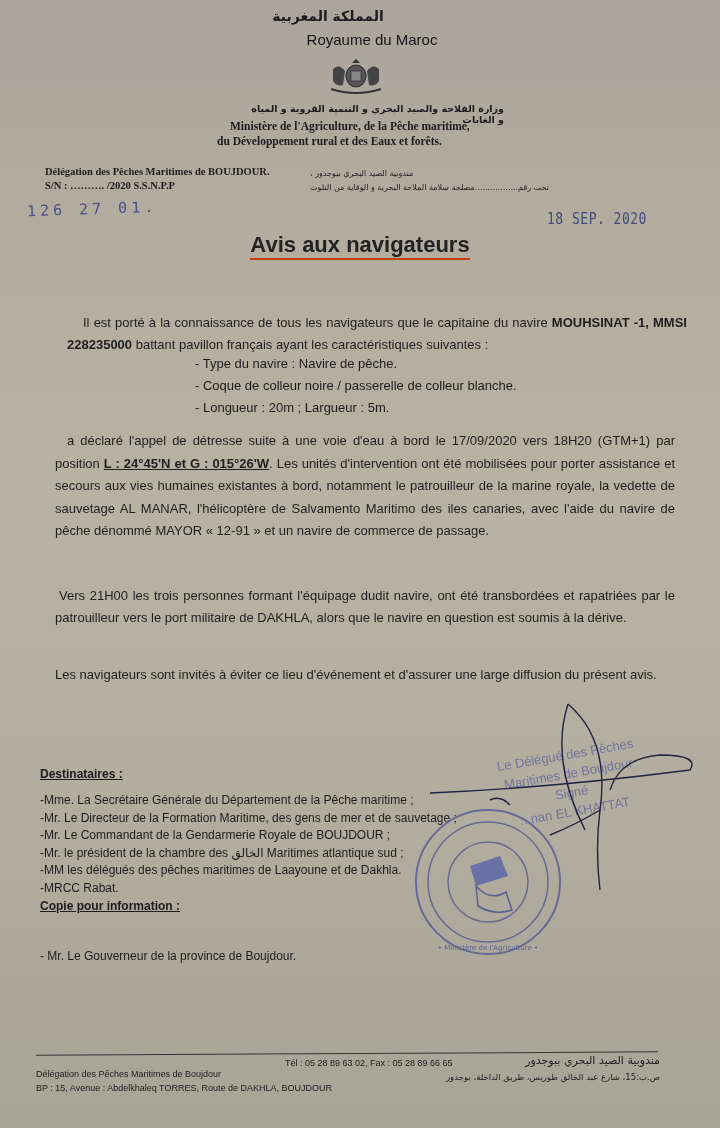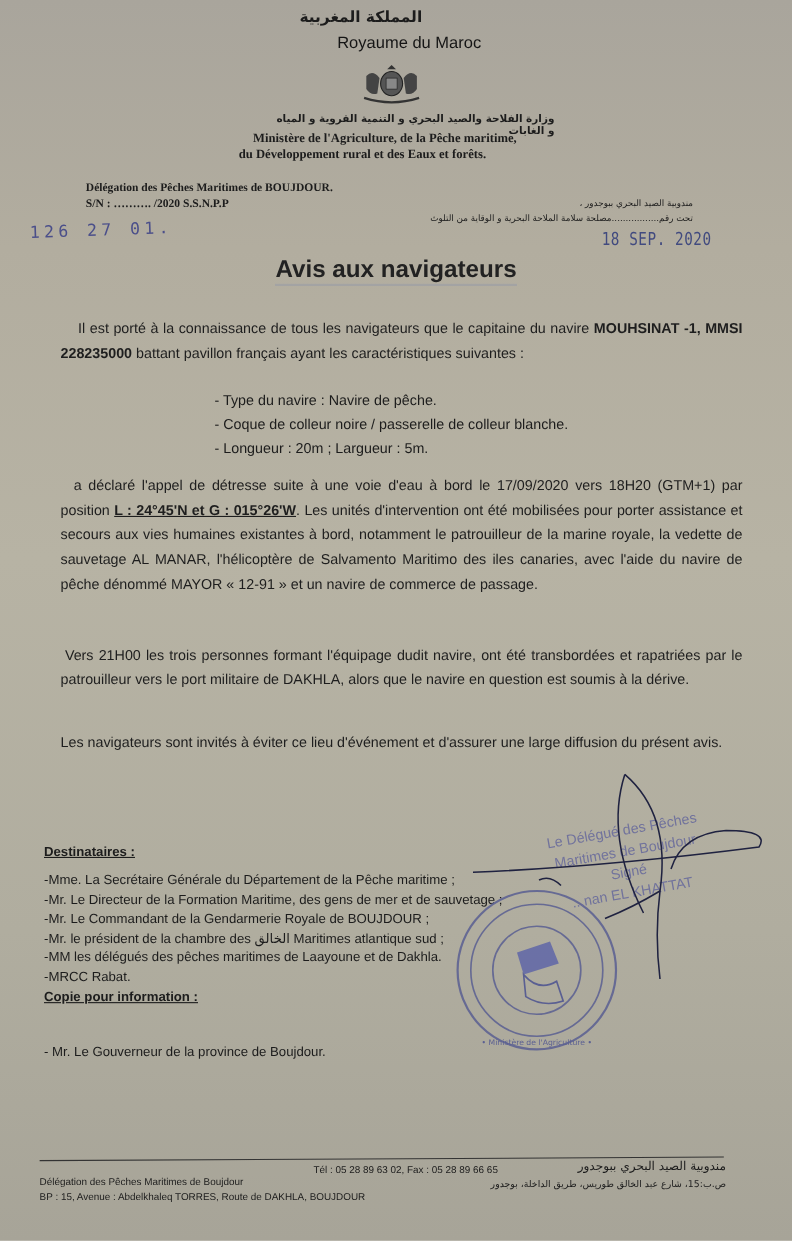--- a/index.html
+++ b/index.html
@@ -8,28 +8,28 @@
       background: linear-gradient(180deg, #a9a59c 0%, #b2ad9f 20%, #b7b3a4 45%, #b0ad9f 75%, #a7a498 100%);
       font-family: "Liberation Sans", sans-serif; color: #1c1c1c;
     }
     .abs { position: absolute; }
     .hdr-ar { left: 0; width: 656px; top: 8px; text-align: center; font-family: "DejaVu Sans", sans-serif; font-size: 14px; font-weight: bold; direction: rtl; }
     .hdr-fr { left: 0; width: 720px; top: 31px; text-align: center; font-size: 15px; color: #151515; margin-left: 12px; }
     .emblem { left: 325px; top: 57px; width: 62px; height: 38px; }
     .min-ar { left: 228px; top: 103px; width: 260px; text-align: right; font-family: "DejaVu Sans", sans-serif; font-size: 9.5px; font-weight: bold; direction: rtl; margin-left: 16px; }
     .min-fr1 { left: 230px; top: 120px; font-family: "Liberation Serif", serif; font-weight: bold; font-size: 11.5px; }
     .min-fr2 { left: 217px; top: 135px; font-family: "Liberation Serif", serif; font-weight: bold; font-size: 11.5px; }
-    .del-fr { left: 45px; top: 165px; font-family: "Liberation Serif", serif; font-weight: bold; font-size: 10.5px; line-height: 14px; margin-left: 33px; }
-    .del-ar { left: 310px; top: 178px; width: 320px; text-align: right; font-family: "DejaVu Sans", sans-serif; font-size: 8px; line-height: 14px; direction: rtl; }
+    .del-fr { left: 45px; top: 165px; font-family: "Liberation Serif", serif; font-weight: bold; font-size: 10.5px; line-height: 14px; }
+    .del-ar { left: 310px; top: 167px; width: 320px; text-align: left; font-family: "DejaVu Sans", sans-serif; font-size: 8px; line-height: 14px; direction: rtl; }
     .stamp-num { left: 27px; top: 200px; font-family: "DejaVu Sans Mono", monospace; font-size: 15px; color: #4b4f8a; letter-spacing: 4px; transform: rotate(-2deg); }
     .stamp-date { left: 547px; top: 211px; font-family: "DejaVu Sans Mono", monospace; font-size: 13px; color: #414a7f; transform: scaleY(1.25); letter-spacing: 0.5px; }
     .title { left: 0; width: 720px; top: 232px; text-align: center; font-size: 22px; font-weight: bold; color: #222; }
-    .title span { border-bottom: 2px solid #a3a3a3; padding-bottom: 1px; }
+    .title span { border-bottom: 2px solid #c2410c; padding-bottom: 1px; }
     .para { left: 55px; width: 620px; font-size: 13px; line-height: 22px; text-align: justify; color: #1e1e1e; }
-    .p1 { top: 288px; text-indent: 16px; }
+    .p1 { top: 312px; text-indent: 16px; margin-left: 12px; }
     .p1 b { font-weight: bold; }
     .chars { left: 195px; top: 353px; font-size: 13px; line-height: 22px; }
     .chars div { white-space: nowrap; }
     .p2 { top: 430px; text-indent: 12px; line-height: 22.5px; }
     .p2 .u { font-weight: bold; text-decoration: underline; }
     .p3 { top: 585px; text-indent: 4px; line-height: 22px; }
     .p4 { top: 664px; line-height: 22px; }
     .dest-title { left: 40px; top: 767px; font-size: 12px; font-weight: bold; text-decoration: underline; }
     .dest-list { left: 40px; top: 792px; font-size: 12px; line-height: 17.6px; }
     .dest-list div { white-space: nowrap; }

